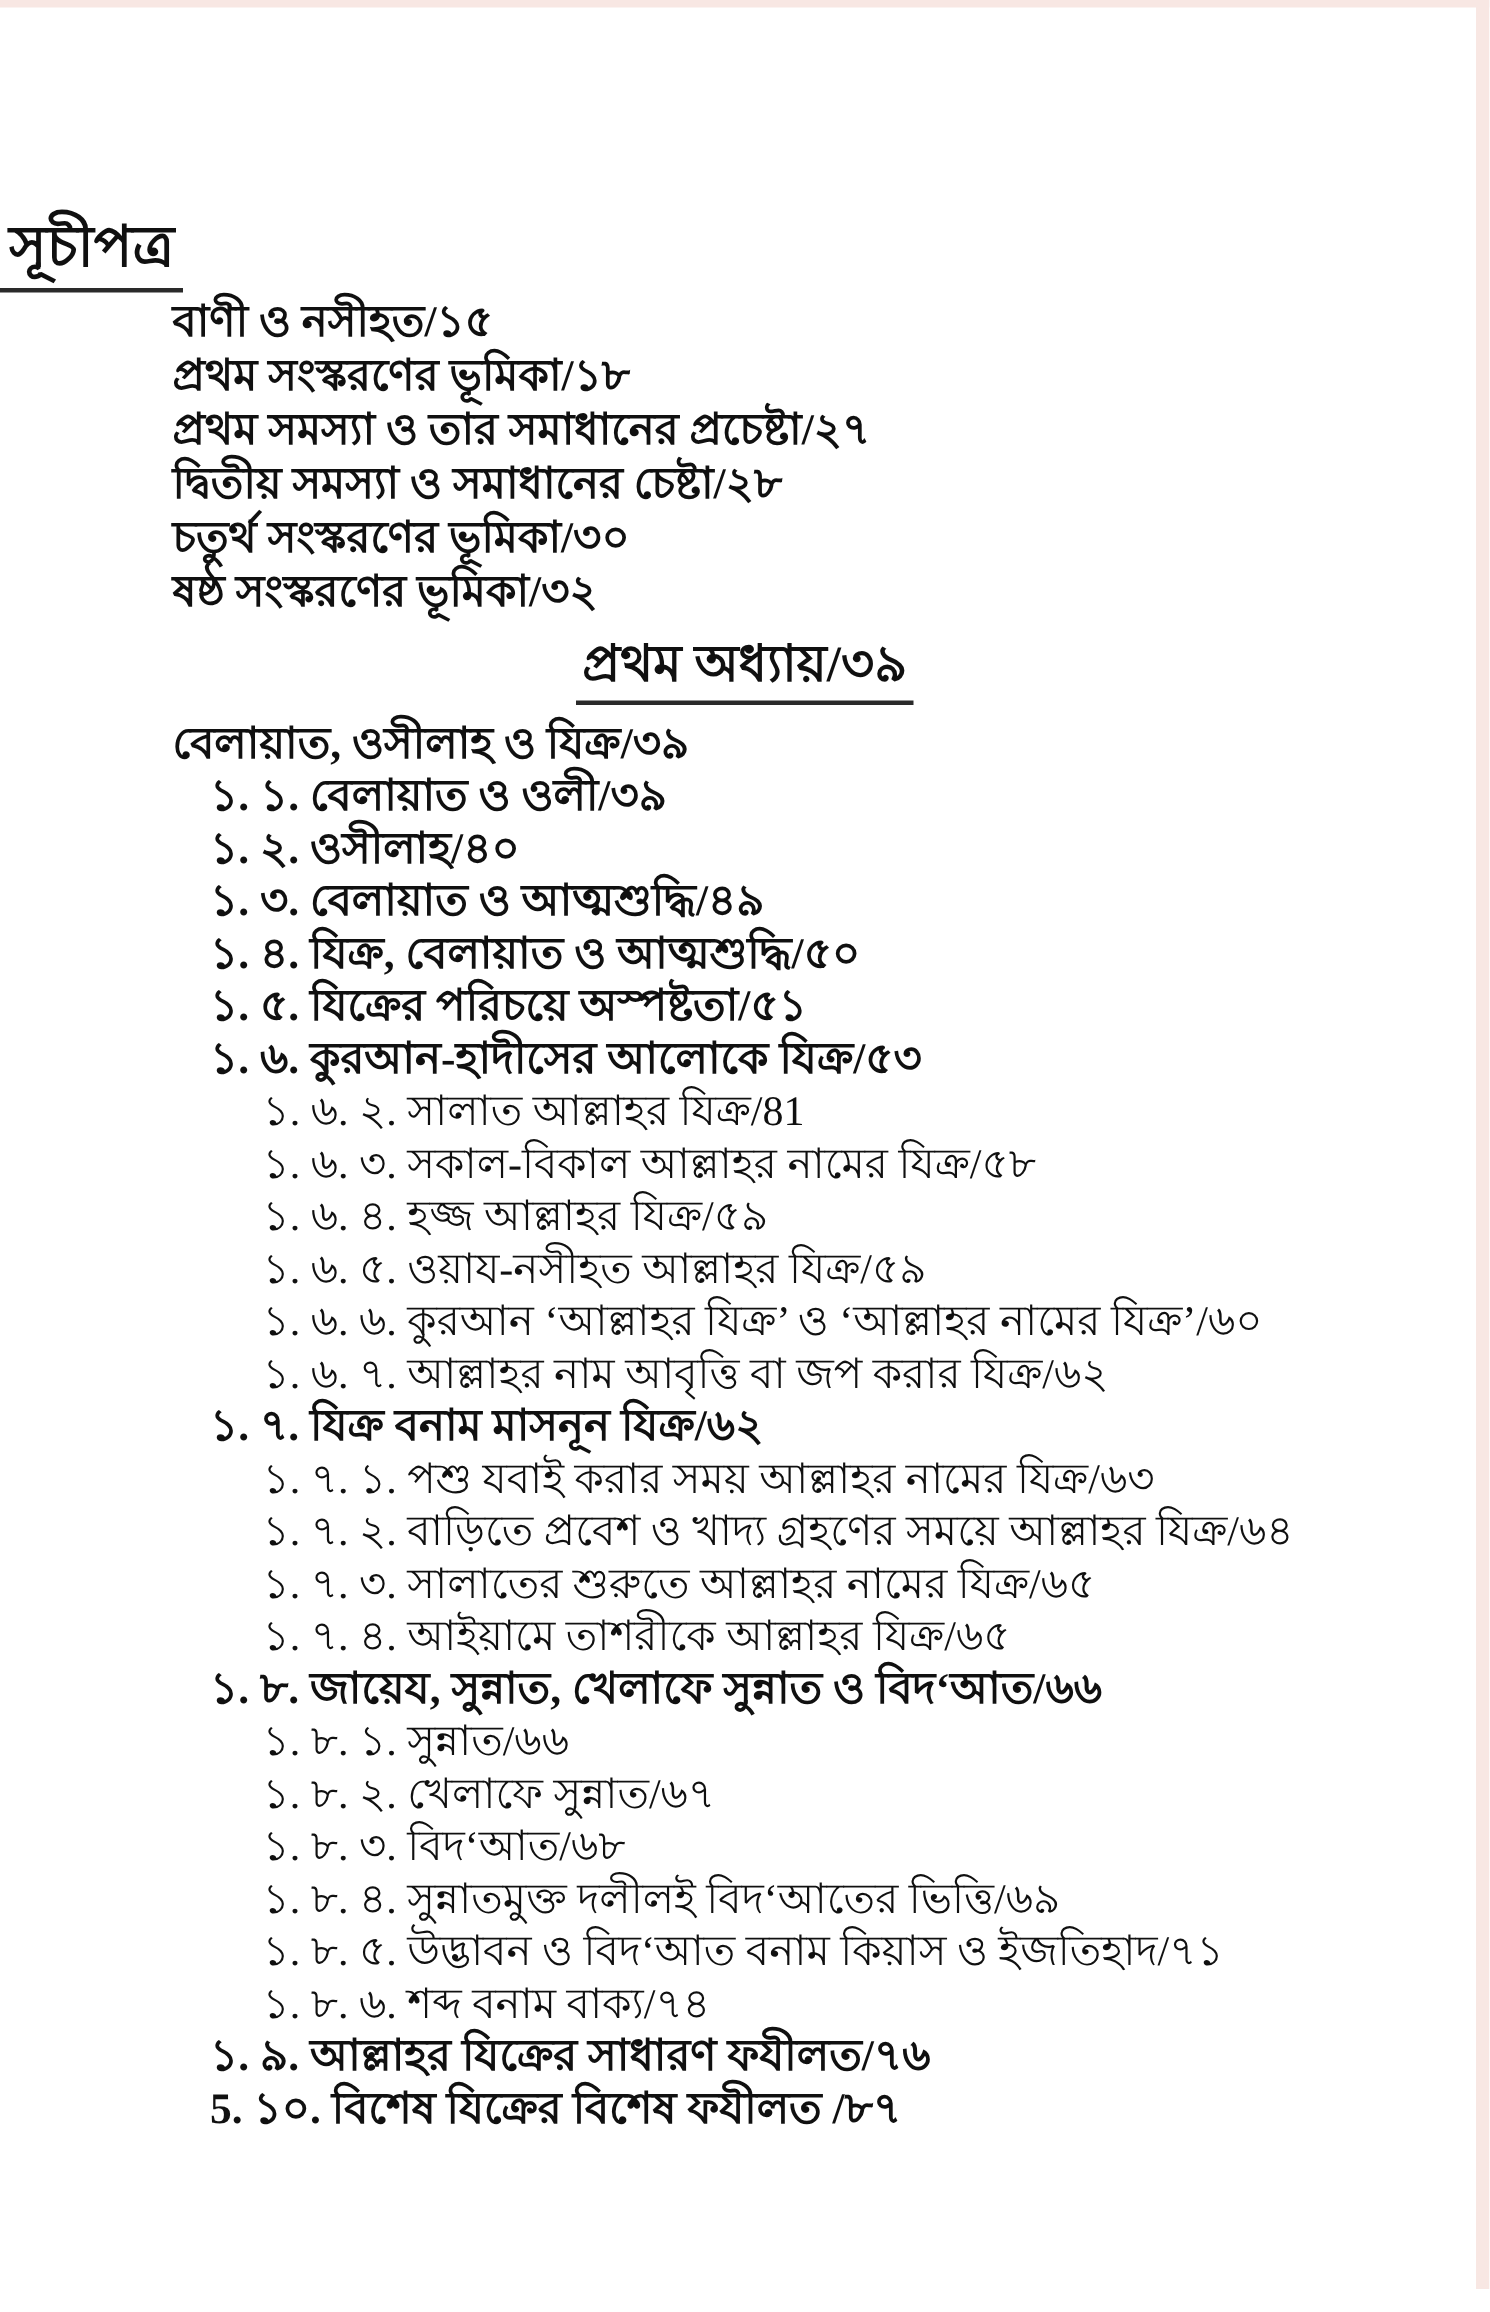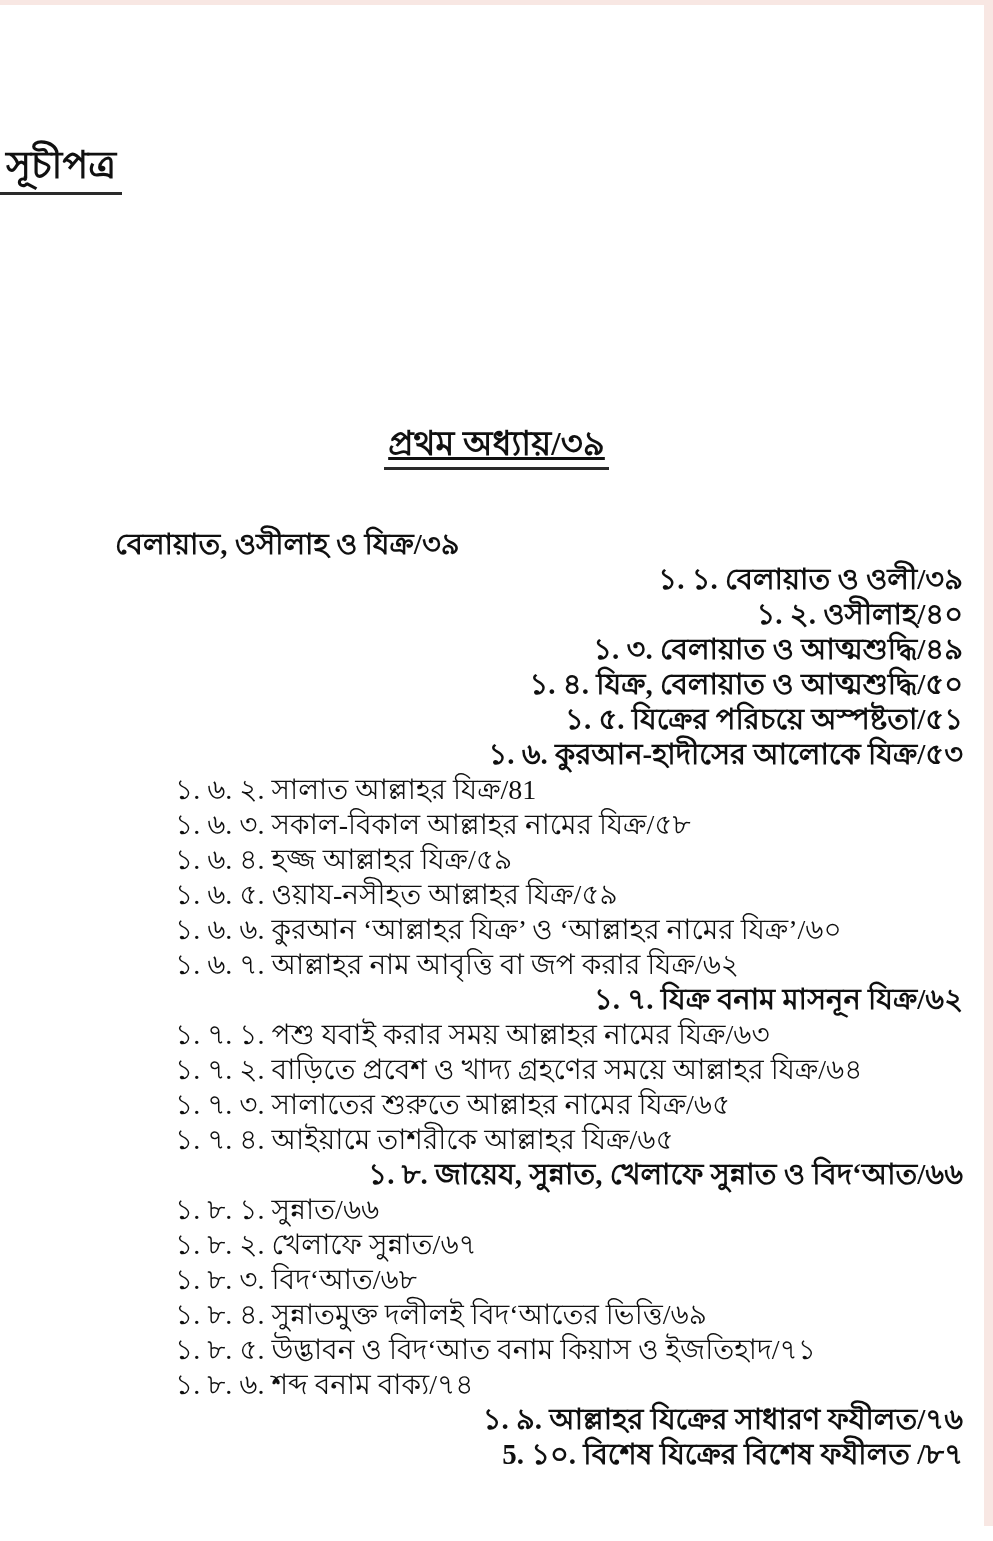--- a/index.html
+++ b/index.html
@@ -49,45 +49,51 @@
   .chapter-heading-wrap {
     position: absolute; top: 424px; left: 0; width: 100%;
     text-align: center;
   }
   .chapter-heading {
     display: inline-block;
     font-size: 34px; font-weight: bold;
     line-height: 1.2;
     padding: 0 4px 2px 4px;
     border-bottom: 3px solid #2a2a2a;
-    text-decoration: underline;
   }
   .chapter-list {
     position: absolute; top: 479px; left: 115px; right: 30px;
     font-size: 29px; font-weight: bold;
     line-height: 35px;
     white-space: nowrap;
-    margin-top: 48px;
   }
   .line { display: block; }
   .lvl0 { padding-left: 0; }
-  .lvl1 { padding-left: 25px; text-align: right; }
+  .lvl1 { padding-left: 25px; }
   .lvl2 { padding-left: 60px; font-weight: normal; font-size: 28px; }
 </style>
 </head>
 <body>
 
 <div class="page">
   <div class="strip-top"></div>
   <div class="strip-right"></div>
 
   <div class="doc-title-wrap">
     <span class="doc-title">সূচীপত্র</span>
   </div>
 
+  <div class="front-matter">
+      <div class="line lvl0">বাণী ও নসীহত/১৫</div>
+      <div class="line lvl0">প্রথম সংস্করণের ভূমিকা/১৮</div>
+      <div class="line lvl0">প্রথম সমস্যা ও তার সমাধানের প্রচেষ্টা/২৭</div>
+      <div class="line lvl0">দ্বিতীয় সমস্যা ও সমাধানের চেষ্টা/২৮</div>
+      <div class="line lvl0">চতুর্থ সংস্করণের ভূমিকা/৩০</div>
+      <div class="line lvl0">ষষ্ঠ সংস্করণের ভূমিকা/৩২</div>
+    </div>
 
   <div class="chapter-heading-wrap">
     <span class="chapter-heading">প্রথম অধ্যায়/৩৯</span>
   </div>
 
   <div class="chapter-list">
       <div class="line lvl0">বেলায়াত, ওসীলাহ ও যিক্র/৩৯</div>
       <div class="line lvl1">১. ১. বেলায়াত ও ওলী/৩৯</div>
       <div class="line lvl1">১. ২. ওসীলাহ/৪০</div>
       <div class="line lvl1">১. ৩. বেলায়াত ও আত্মশুদ্ধি/৪৯</div>

